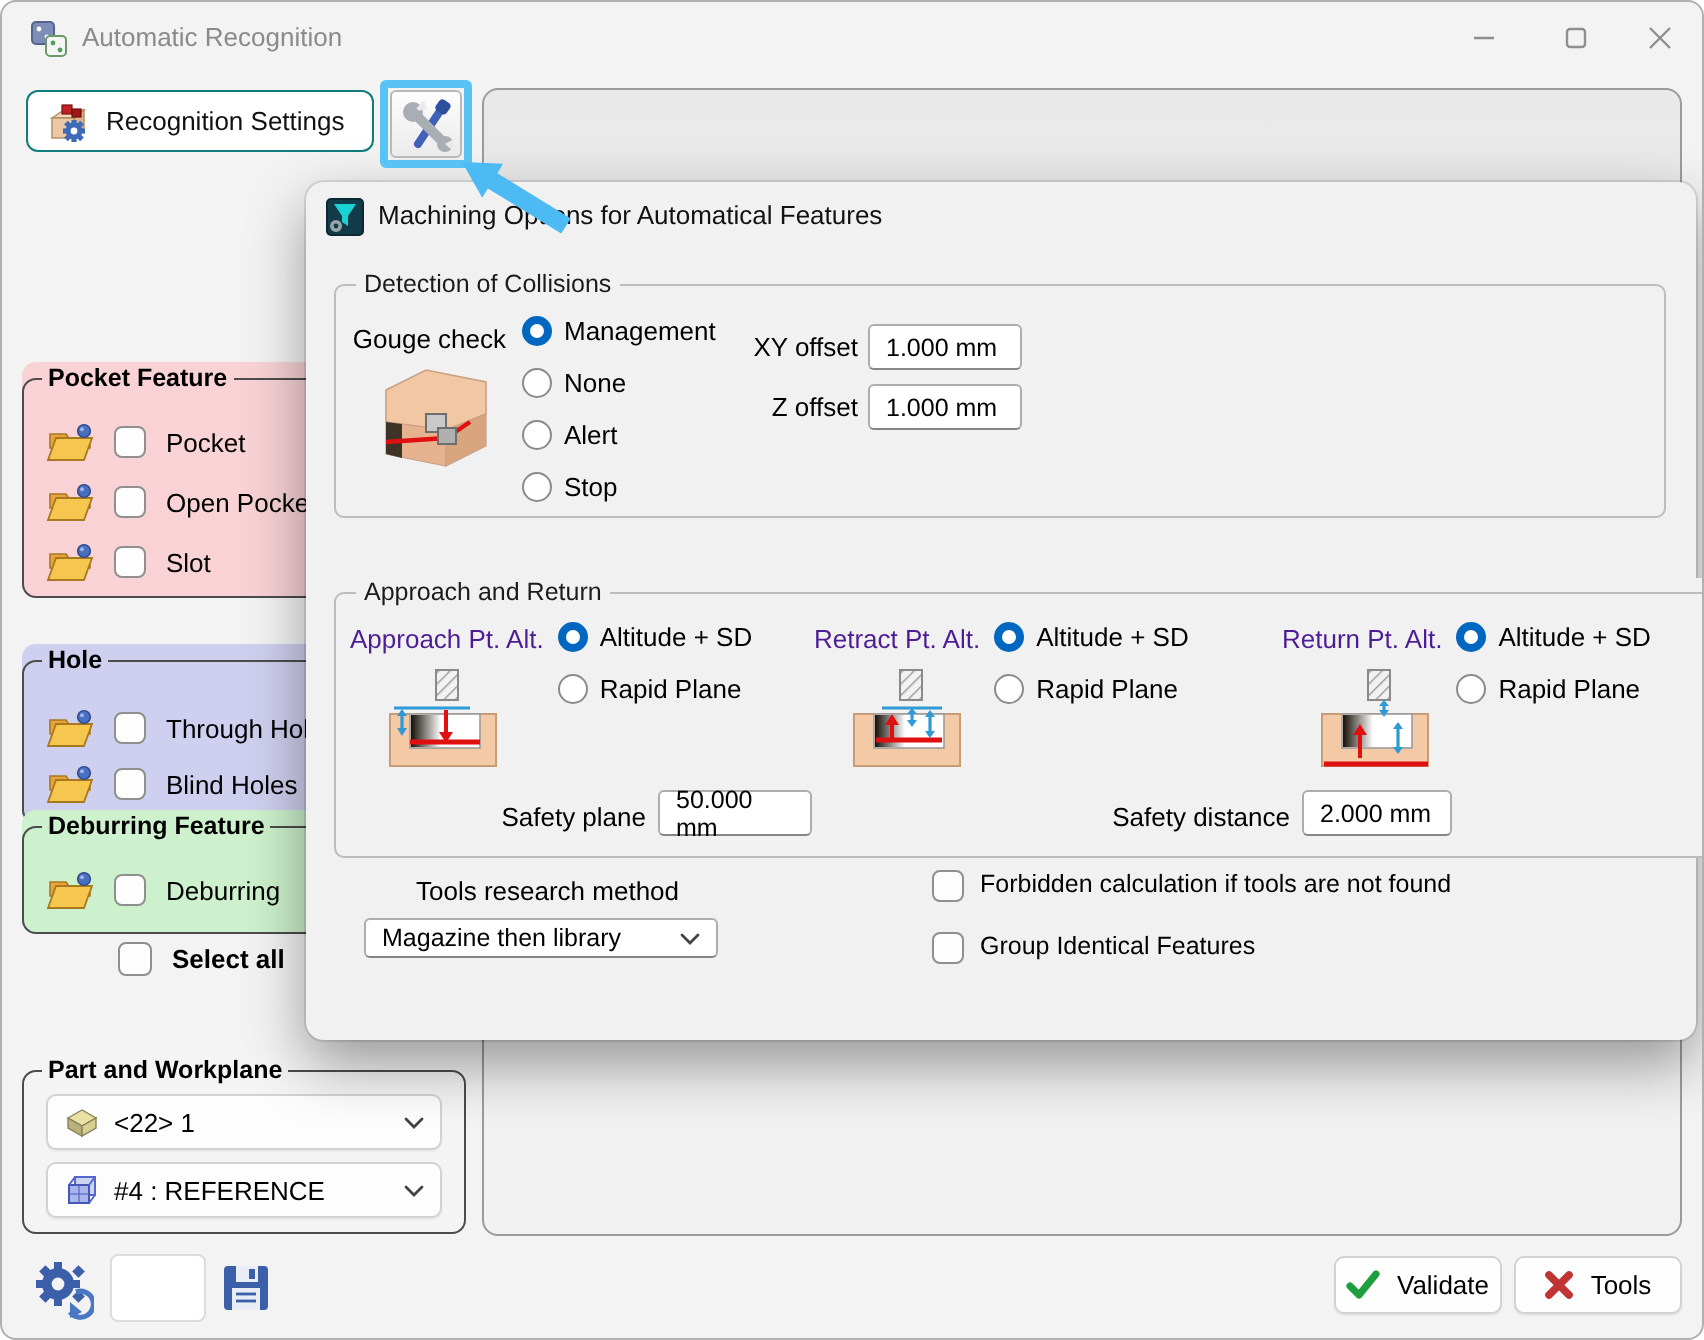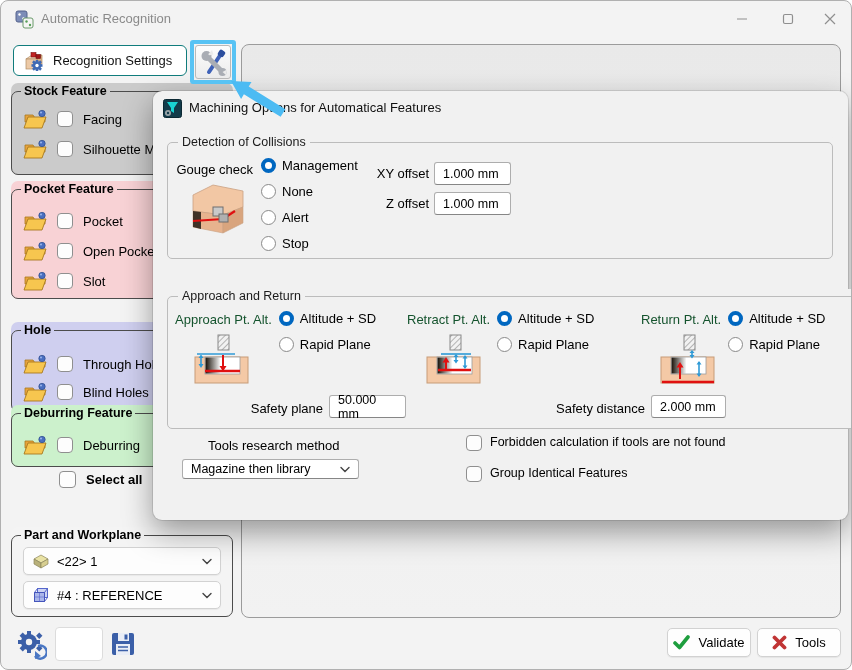--- a/index.html
+++ b/index.html
@@ -47,21 +47,21 @@
             box-shadow:0 12px 30px rgba(0,0,0,0.38), 0 0 0 1px rgba(0,0,0,0.10); }
   .dtitle { position:absolute; left:36px; top:0; line-height:34px; font-size:13px; color:#111; }
   .dgrp { position:absolute; background:#f1f1f1; border-radius:5px; }
   .dgrp .bx { position:absolute; left:0; right:0; top:7px; bottom:0; border:1px solid #bcbcbc; border-radius:5px; }
   .dgrp .lbl { position:absolute; top:0; left:11px; padding:0 4px; font-size:12.5px; color:#1b1b1b; background:inherit; z-index:1; }
 
   .radio { width:15px; height:15px; border-radius:50%; background:#fff; border:1px solid #8a8a8a; flex:none; }
   .radio.on { border:4.5px solid #0067c0; }
   .rrow { display:flex; align-items:center; gap:6px; font-size:13px; color:#000; white-space:nowrap; }
   .rstack { display:flex; flex-direction:column; gap:11px; }
-  .rlabel { font-size:13px; color:#14532d; white-space:nowrap; }
+  .rlabel { font-size:13px; color:#4c1d95; white-space:nowrap; }
 
   .fld { position:absolute; background:#fff; border:1px solid #adadad; border-bottom-color:#868686;
          border-radius:3px; font-size:12.5px; color:#000; display:flex; align-items:center;
          padding:0 8px; height:23px; }
   .rt { text-align:right; display:block; position:absolute; font-size:13px; color:#000; white-space:nowrap; }
 
   .fbtn { position:absolute; height:29px; background:#fefefe; border:1px solid #d2d2d2; border-radius:5px;
           display:flex; align-items:center; justify-content:center; gap:8px; font-size:13px; color:#000;
           box-shadow:0 1px 1px rgba(0,0,0,0.06); }
   .iconbtn { position:absolute; display:flex; align-items:center; justify-content:center; }
@@ -162,38 +162,20 @@
       <polygon points="22.5,23 27,20.5 26,26" fill="#ebebeb"></polygon>
     </svg>
   </div>
 
   <svg class="abs" style="left:222px;top:74px;z-index:60" width="80" height="50">
     <polygon points="8,6 28.5,6.9 25.7,11.6 62.4,34.2 57.6,41.8 20.9,19.2 18.1,23.9" fill="#4cbbf3"></polygon>
   </svg>
 
   <div class="panel"></div>
 
-  <div class="grp g-stock" style="left:10px;top:82px;width:222px;height:92px">
-    <div class="bx"></div>
-    <span class="lbl">Stock Feature</span>
-    <div class="frow" style="top:24px">
-      <svg width="24" height="20">
-          <use href="#folder"></use>
-        </svg>
-      <span class="check"></span>
-      <span>Facing</span>
-    </div>
-    <div class="frow" style="top:54px">
-      <svg width="24" height="20">
-          <use href="#folder"></use>
-        </svg>
-      <span class="check"></span>
-      <span>Silhouette M</span>
-    </div>
-  </div>
 
   <div class="grp g-pocket" style="left:10px;top:180px;width:222px;height:118px">
     <div class="bx"></div>
     <span class="lbl">Pocket Feature</span>
     <div class="frow" style="top:28px">
       <svg width="24" height="20">
           <use href="#folder"></use>
         </svg>
       <span class="check"></span>
       <span>Pocket</span>

